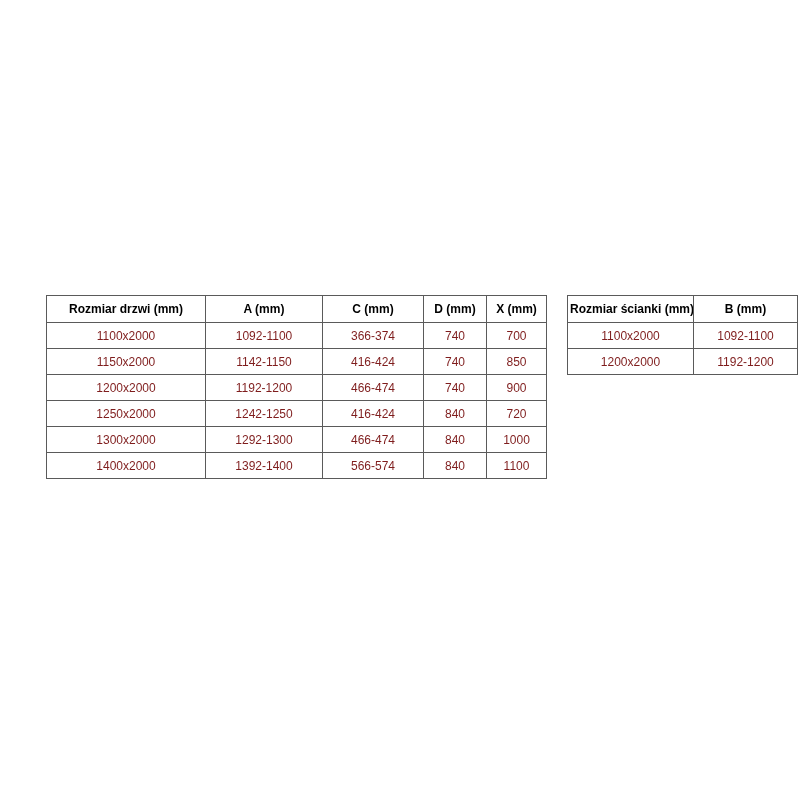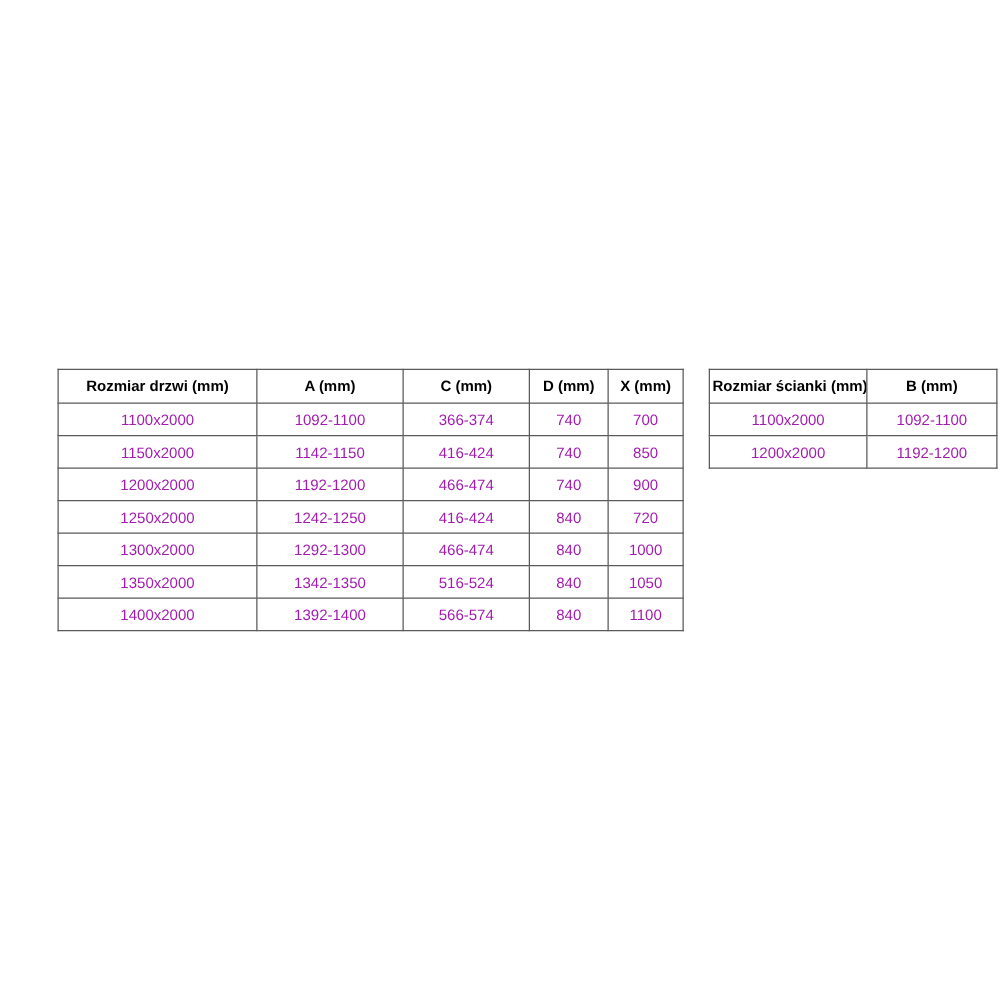--- a/index.html
+++ b/index.html
@@ -31,21 +31,21 @@
     white-space: nowrap;
   }
   .spec-table th {
     font-weight: bold;
     height: 26px;
     color: #000000;
   }
   .spec-table td {
     font-weight: normal;
     height: 25px;
-    color: #a21caf;
+    color: #7f1d1d;
     text-align: center;
   }
   #door-table {
     left: 3px;
     top: 295px;
     width: 500px;
     margin-left: 43px;
   }
   #wall-table {
     left: 567px;
@@ -104,27 +104,20 @@
       <td>720</td>
     </tr>
     <tr>
       <td>1300x2000</td>
       <td>1292-1300</td>
       <td>466-474</td>
       <td>840</td>
       <td>1000</td>
     </tr>
     <tr>
-      <td>1350x2000</td>
-      <td>1342-1350</td>
-      <td>516-524</td>
-      <td>840</td>
-      <td>1050</td>
-    </tr>
-    <tr>
       <td>1400x2000</td>
       <td>1392-1400</td>
       <td>566-574</td>
       <td>840</td>
       <td>1100</td>
     </tr>
   </tbody>
 </table>
 
 <table class="spec-table" id="wall-table">

